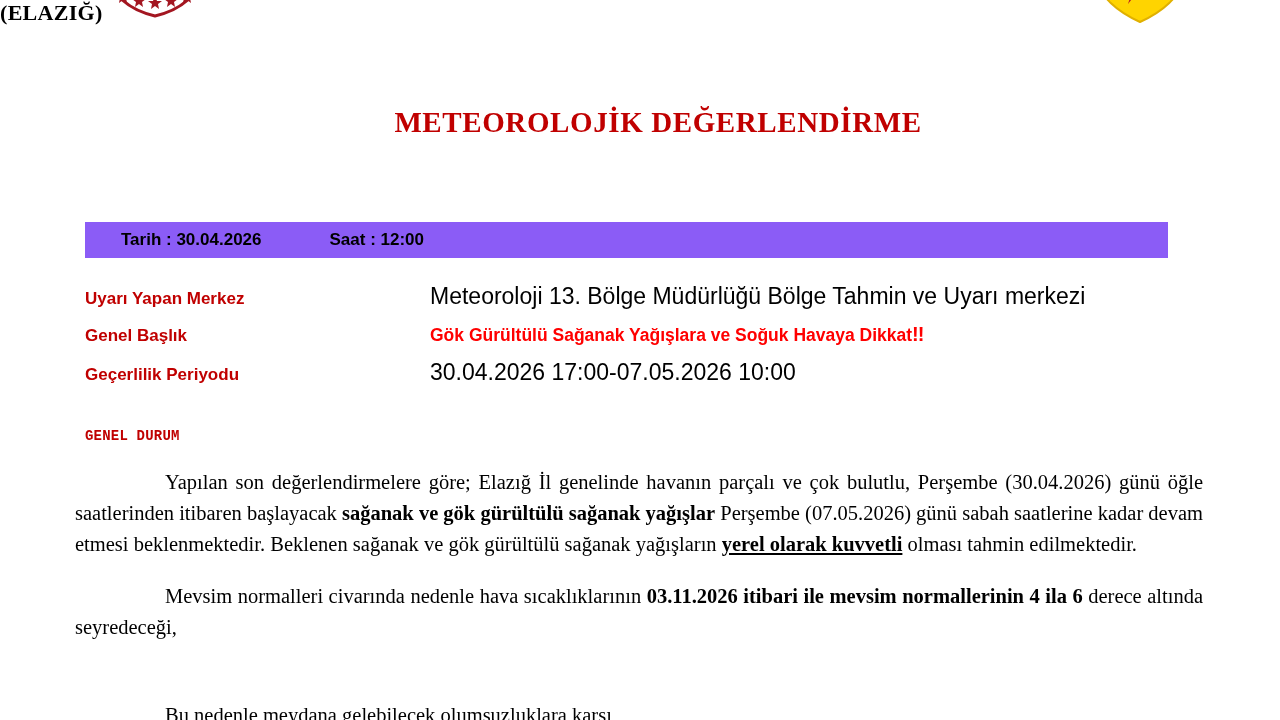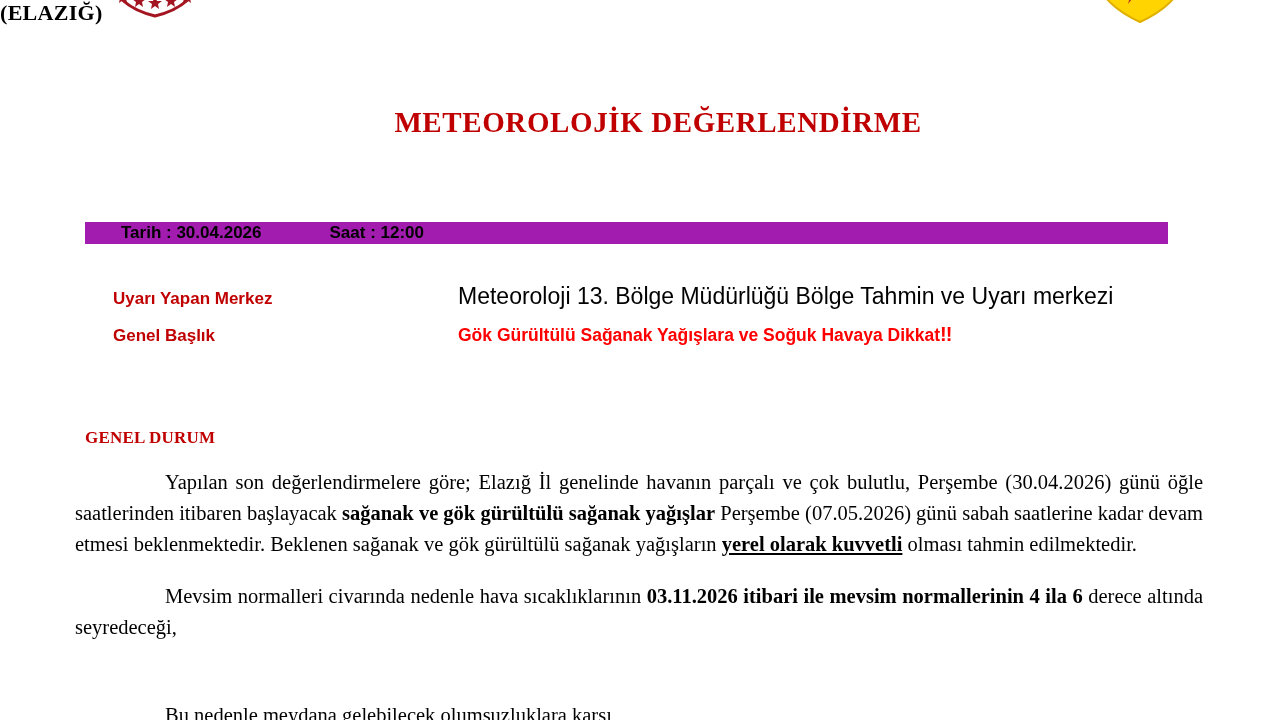--- a/index.html
+++ b/index.html
@@ -69,22 +69,22 @@
     letter-spacing: 0.6px;
     padding-left: 36px;
   }
 
   
   .datebar {
     position: absolute;
     top: 222px;
     left: 85px;
     width: 1083px;
-    height: 22px;
-    background: #a21caf;
+    height: 36px;
+    background: #8b5cf6;
     display: flex;
     align-items: center;
     font-family: "Liberation Sans", sans-serif;
   }
   .datebar .cell {
     font-weight: bold;
     font-size: 17px;
     color: #000000;
   }
   .datebar .cell.date { margin-left: 36px; }
@@ -96,21 +96,20 @@
     top: 282px;
     left: 85px;
     width: 1100px;
     font-family: "Liberation Sans", sans-serif;
   }
   .info-row {
     display: flex;
     align-items: baseline;
     margin-bottom: 11px;
     line-height: 1.25;
-    margin-left: 28px;
   }
   .info-label {
     width: 345px;
     flex: 0 0 345px;
     font-weight: bold;
     font-size: 17px;
     color: #c00000;
   }
   .info-value {
     font-size: 23px;
@@ -126,23 +125,23 @@
     font-weight: bold;
     font-size: 20px;
     letter-spacing: -1px;
   }
 
   
   .section-title {
     position: absolute;
     top: 428px;
     left: 85px;
-    font-family: Liberation Serif, serif;
-    font-weight: bold;
-    font-size: 17px;
+    font-family: Liberation Mono, monospace;
+    font-weight: bold;
+    font-size: 14px;
     color: #c00000;
     letter-spacing: 0.2px;
   }
 
   .body-text {
     position: absolute;
     top: 456px;
     left: 75px;
     width: 1128px;
     font-family: "Liberation Serif", serif;
@@ -221,20 +220,24 @@
       <div class="info-value">Meteoroloji 13. Bölge Müdürlüğü Bölge Tahmin ve Uyarı merkezi</div>
     </div>
 
     <div class="info-row">
       <div class="info-label">Genel Başlık</div>
       <div class="info-value warn">
         <span>Gök Gürültülü Sağanak Yağışlara ve Soğuk Havaya Dikkat</span><span class="bangs">!!</span>
       </div>
     </div>
 
+    <div class="info-row">
+      <div class="info-label">Geçerlilik Periyodu</div>
+      <div class="info-value">30.04.2026 17:00-07.05.2026 10:00</div>
+    </div>
   </div>
 
   <div class="section-title">GENEL DURUM</div>
 
   <div class="body-text">
     <p><span>Yapılan son değerlendirmelere göre; Elazığ İl genelinde  havanın parçalı ve çok bulutlu, Perşembe (30.04.2026) günü öğle saatlerinden itibaren başlayacak </span><b>sağanak ve gök gürültülü sağanak yağışlar</b><span> Perşembe (07.05.2026) günü sabah  saatlerine kadar devam etmesi beklenmektedir. Beklenen sağanak ve gök gürültülü sağanak yağışların </span><b><u>yerel olarak kuvvetli</u></b><span> olması tahmin edilmektedir.</span></p>
 
     <p><span>Mevsim normalleri civarında nedenle hava sıcaklıklarının </span><b>03.11.2026 itibari ile mevsim normallerinin 4 ila 6</b><span>  derece altında seyredeceği,</span></p>
   </div>
 

